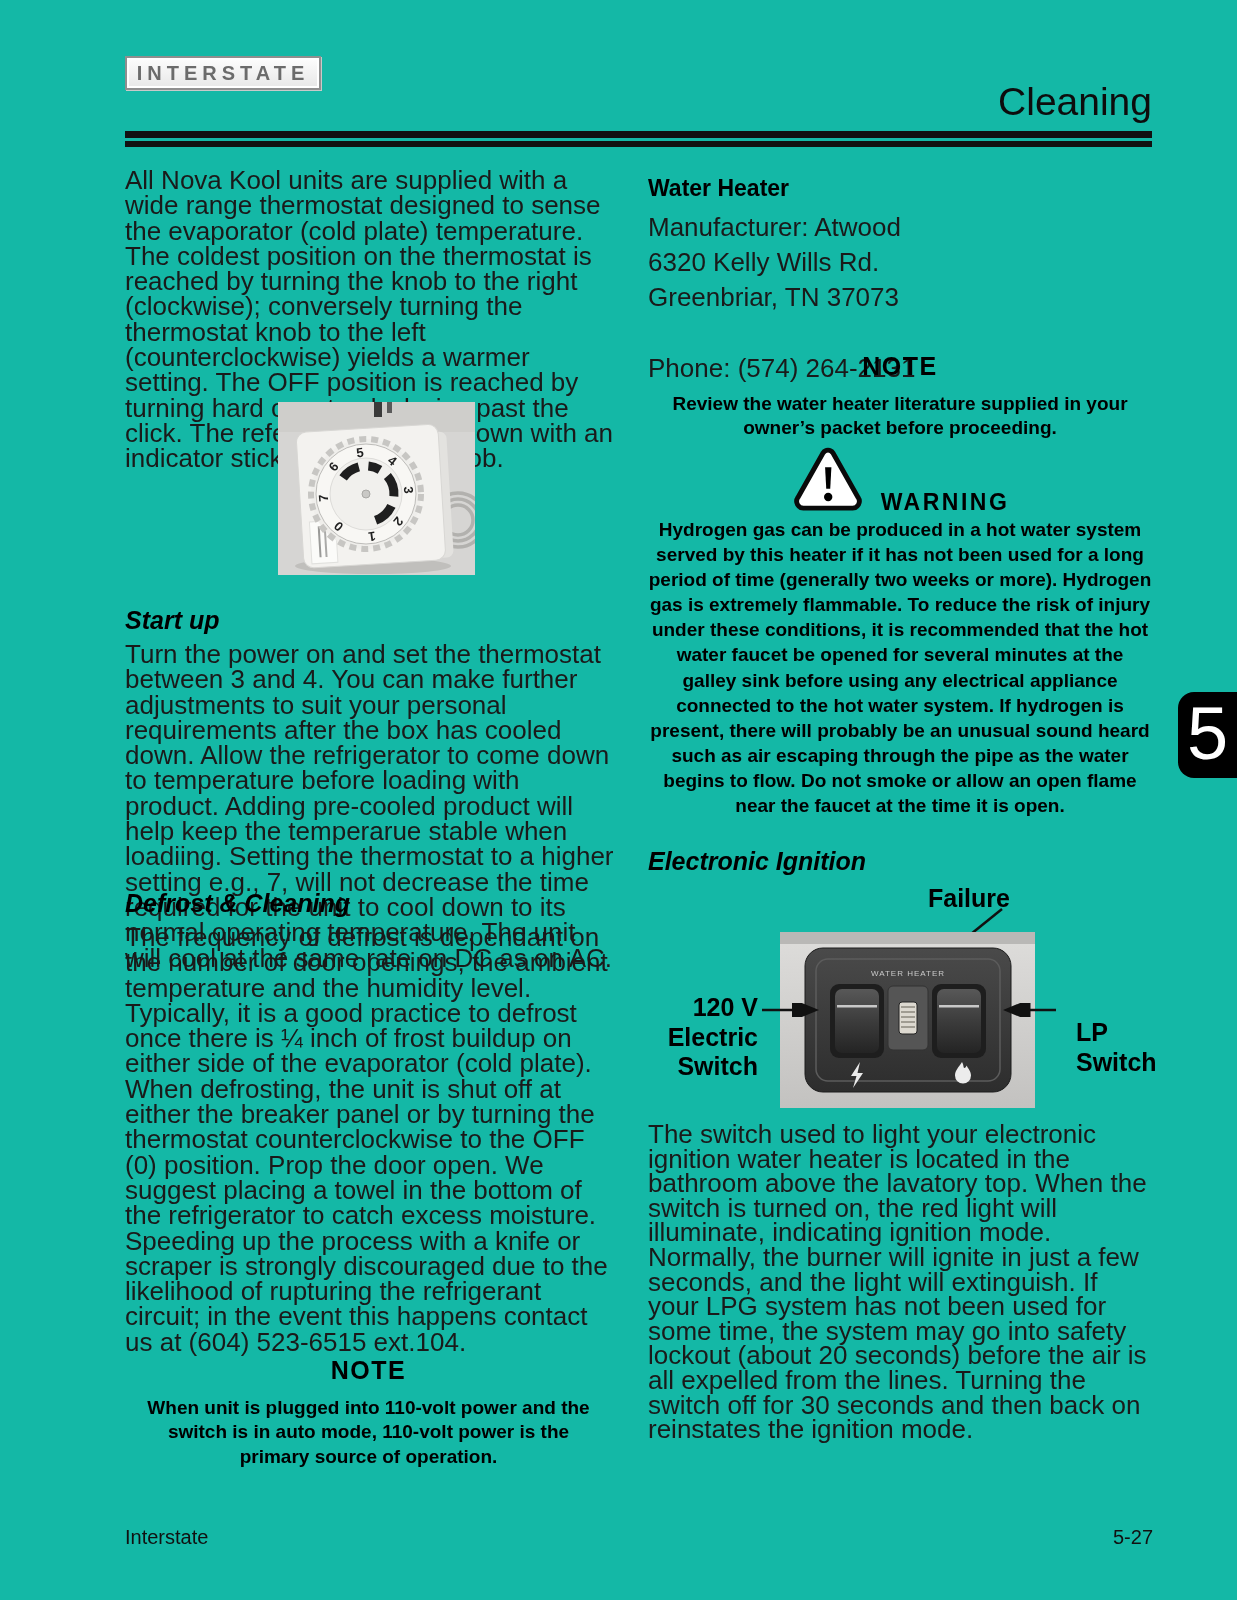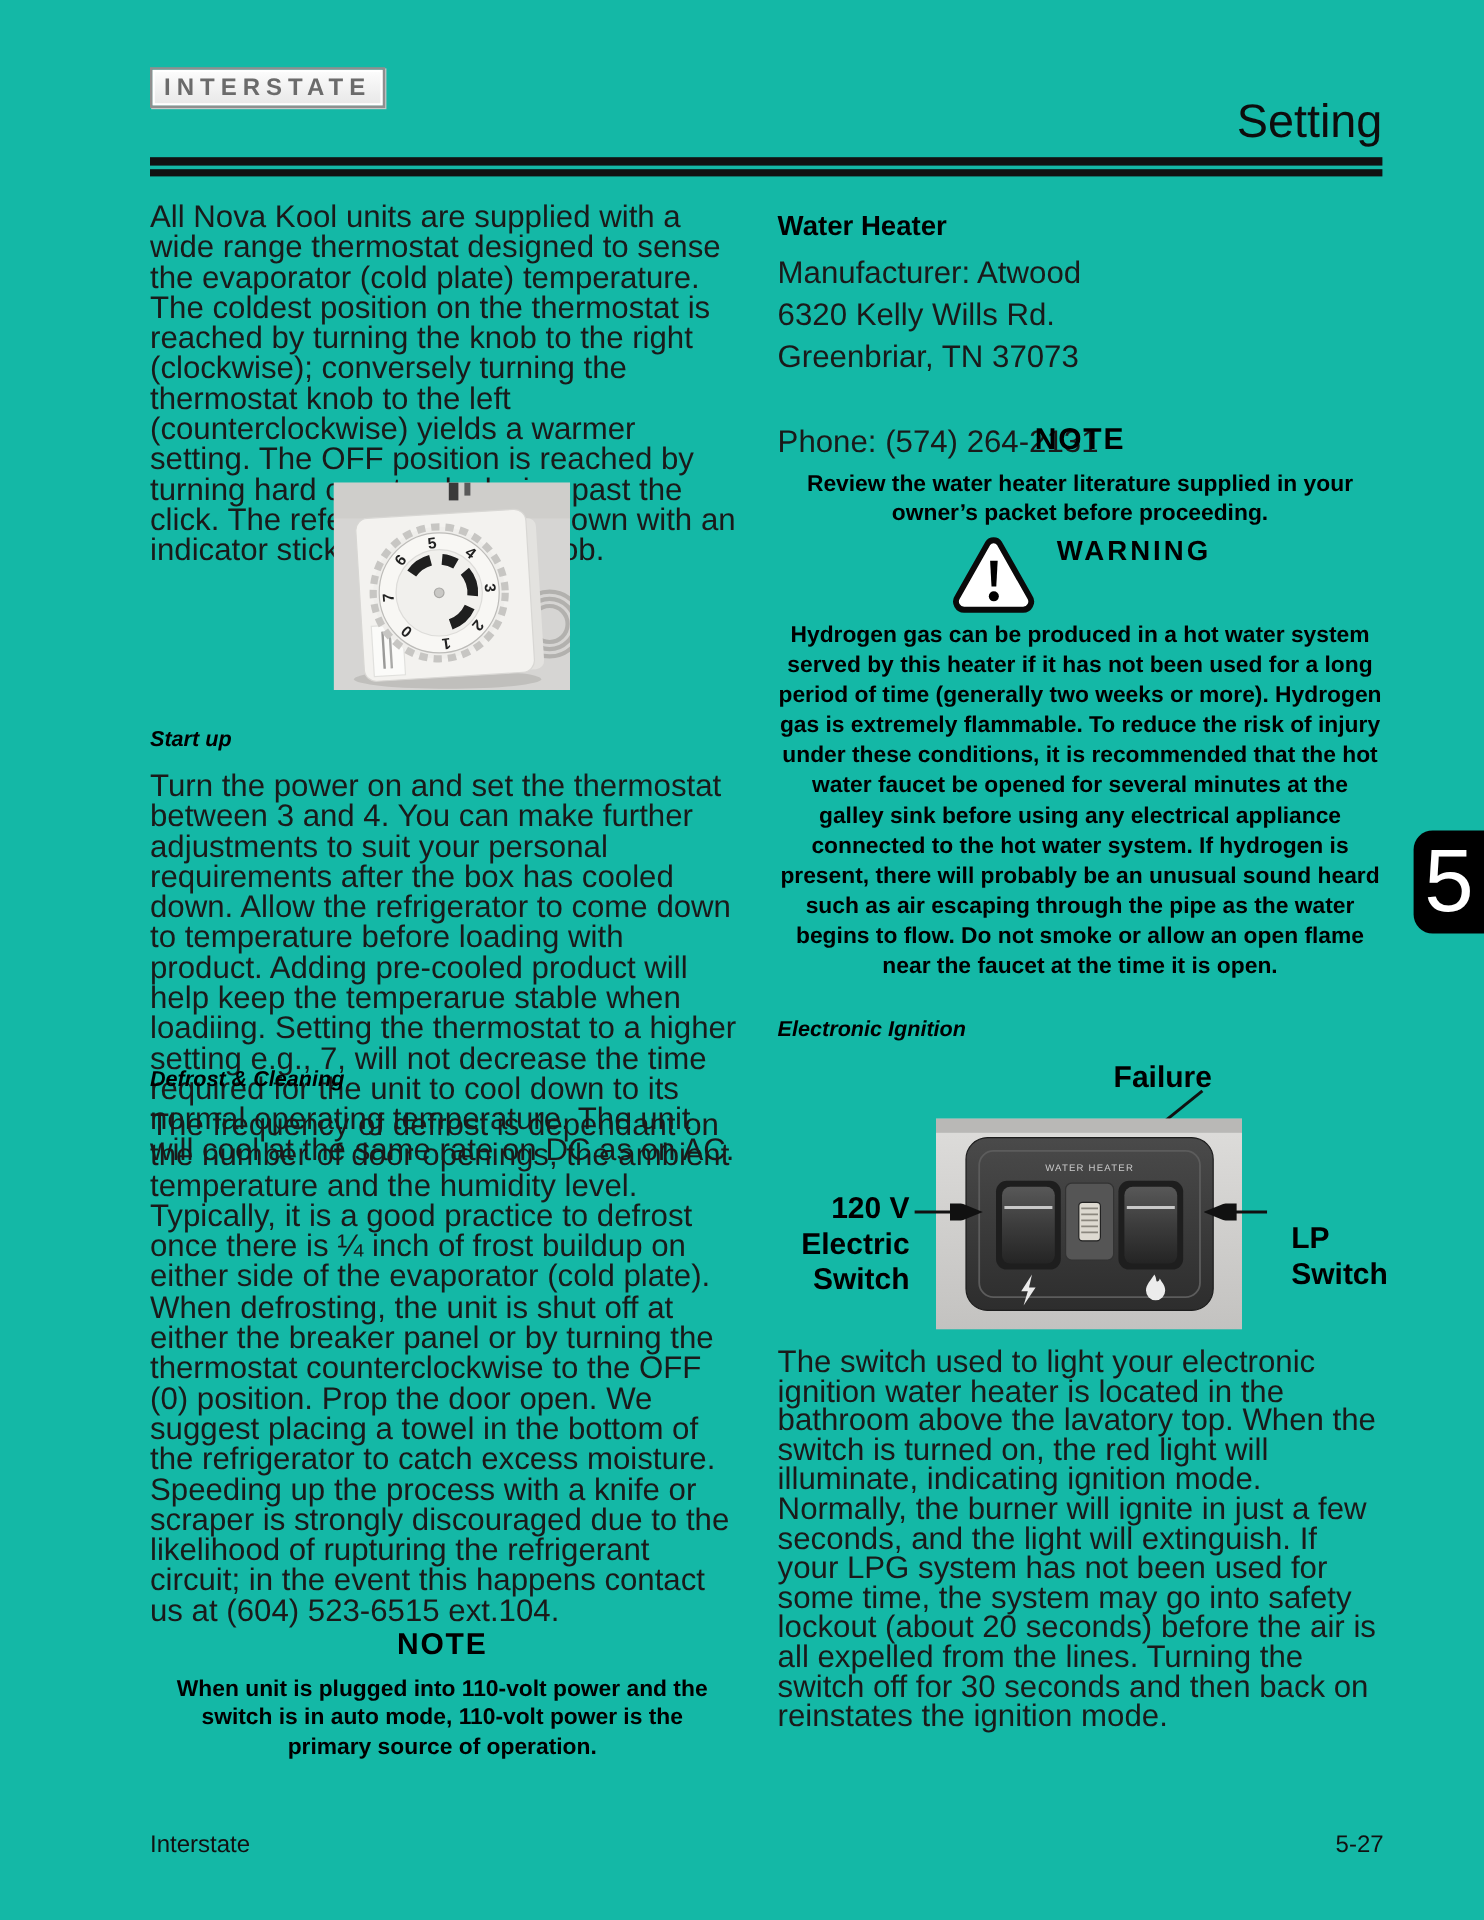--- a/index.html
+++ b/index.html
@@ -10,21 +10,21 @@
   .logo{left:125px;top:56px;width:192px;height:30px;border:2px solid #8f8f8f;
         background:linear-gradient(#fdfdfd,#e7e7e7);box-shadow:inset 0 0 0 2px #ffffff,1px 1px 0 #c9c9c9;
         color:#6b6b6b;font-size:20px;font-weight:700;letter-spacing:5px;
         display:flex;align-items:center;justify-content:center;}
   .title{right:85px;top:80px;font-size:39px;font-weight:400;color:#0d0d0d;}
   .rule{left:125px;width:1027px;background:#111;}
   .rule1{top:131px;height:7px;}
   .rule2{top:141px;height:6px;}
   
   .body-txt{font-size:26px;line-height:25.3px;color:#1a1a1a;}
-  .h-sub{font-size:18px;font-weight:700;font-style:italic;color:#000;}
+  .h-sub{font-size:25px;font-weight:700;font-style:italic;color:#000;}
   .h-plain{font-size:23px;font-weight:700;color:#000;}
   .note-head{font-size:25px;font-weight:700;letter-spacing:1.5px;text-align:center;color:#000;}
   .note-body{font-size:19px;font-weight:700;text-align:center;line-height:24.3px;color:#000;}
   .warn-body{font-size:19px;font-weight:700;text-align:center;line-height:25.1px;color:#000;}
   .callout{font-size:25px;font-weight:700;color:#000;}
   
   .p-intro{left:125px;top:168px;width:490px;}
   .fig-thermo{left:278px;top:402px;width:197px;height:173px;}
   .h-startup{left:125px;top:606px;}
   .p-startup{left:125px;top:642px;width:490px;}
@@ -34,21 +34,21 @@
   .note1-head{left:125px;top:1356px;width:487px;}
   .note1-body{left:135px;top:1396px;width:467px;}
   
   .h-water{left:648px;top:175px;}
   .p-mfr{left:648px;top:215px;}
   .p-a1{left:648px;top:250px;}
   .p-a2{left:648px;top:285px;}
   .p-phone{left:648px;top:320px;margin-top:36px;}
   .note2-head{left:648px;top:352px;width:504px;}
   .note2-body{left:655px;top:392px;width:490px;}
-  .warn-head{left:648px;top:446px;width:504px;display:flex;align-items:flex-start;justify-content:center;gap:16px;}
+  .warn-head{left:648px;top:446px;width:504px;display:flex;align-items:flex-end;justify-content:center;gap:16px;}
   .warn-head .wtxt{font-size:23px;font-weight:700;letter-spacing:2.5px;color:#000;}
   .warn-para{left:648px;top:517px;width:504px;}
   .h-ignition{left:648px;top:847px;}
   .label-failure{left:928px;top:884px;width:125px;text-align:left;}
   .arrow-failure{left:905px;top:906px;}
   .fig-switch{left:780px;top:932px;width:255px;height:176px;}
   .label-120v{left:648px;top:993px;width:110px;text-align:right;line-height:29.5px;}
   .arrow-left{left:762px;top:1003px;}
   .arrow-right{left:996px;top:1003px;}
   .label-lp{left:1036px;top:1018px;width:80px;text-align:left;line-height:29.5px;padding-left:40px;}
@@ -58,21 +58,21 @@
         border-radius:16px 0 0 16px;font-size:74px;line-height:84px;text-align:center;font-weight:400;}
   .foot-left{left:125px;top:1526px;font-size:20px;color:#111;}
   .foot-right{right:84px;top:1526px;font-size:20px;color:#111;}
 </style>
 </head>
 <body>
 
 <div class="page">
 
   <div class="abs logo">INTERSTATE</div>
-  <div class="abs title">Setting</div>
+  <div class="abs title">Cleaning</div>
   <div class="abs rule rule1"></div>
   <div class="abs rule rule2"></div>
 
   <div class="abs body-txt p-intro">All Nova Kool units are supplied with a wide range thermostat designed to sense the evaporator (cold plate) temperature. The coldest position on the thermostat is reached by turning the knob to the right (clockwise); conversely turning the thermostat knob to the left (counterclockwise) yields a warmer setting. The OFF position is reached by turning hard counterclockwise past the click. The reference point is shown with an indicator sticker beside the knob.</div>
 
   <div class="abs fig-thermo">
     <svg width="197" height="173" viewBox="0 0 197 173">
       <rect x="0" y="0" width="197" height="173" fill="#d6d5d3"></rect>
       <rect x="0" y="0" width="197" height="30" fill="#cfcecb"></rect>
       <rect x="96" y="0" width="8" height="15" fill="#3a3a3a"></rect>

